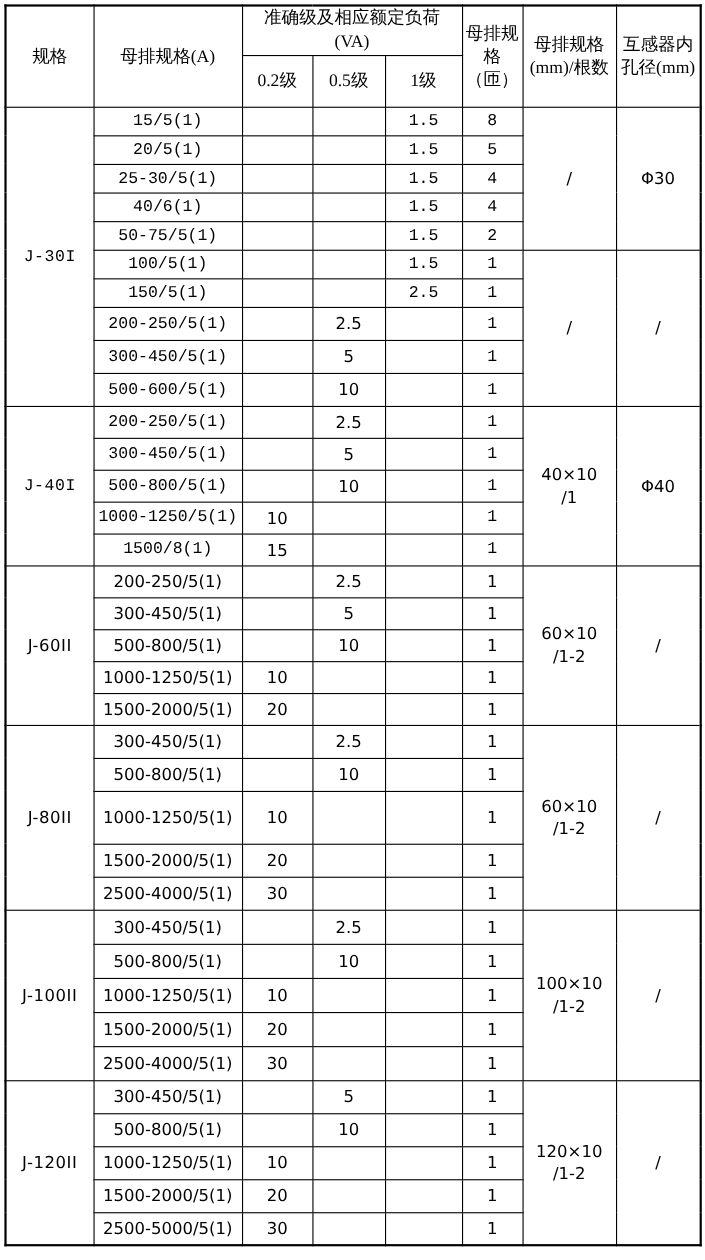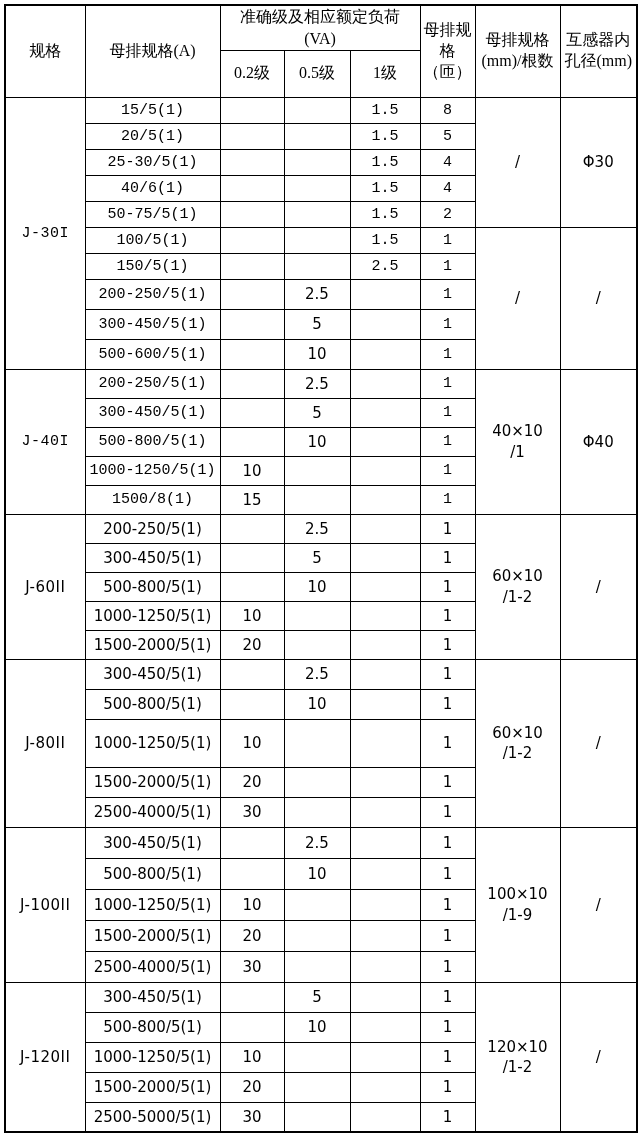--- a/index.html
+++ b/index.html
@@ -278,21 +278,21 @@
           <td class="sans">1</td>
         </tr>
         <tr class="b4">
           <td rowspan="5" class="spec-cell sans">J-100II</td>
           <td class="sans">300-450/5(1)</td>
           <td class="sans"></td>
           <td class="sans">2.5</td>
           <td class="sans"></td>
           <td class="sans">1</td>
           <td rowspan="5" class="sans preline">100×10
-/1-9</td>
+/1-2</td>
           <td rowspan="5" class="sans">/</td>
         </tr>
         <tr class="b4">
           <td class="sans">500-800/5(1)</td>
           <td class="sans"></td>
           <td class="sans">10</td>
           <td class="sans"></td>
           <td class="sans">1</td>
         </tr>
         <tr class="b4">

